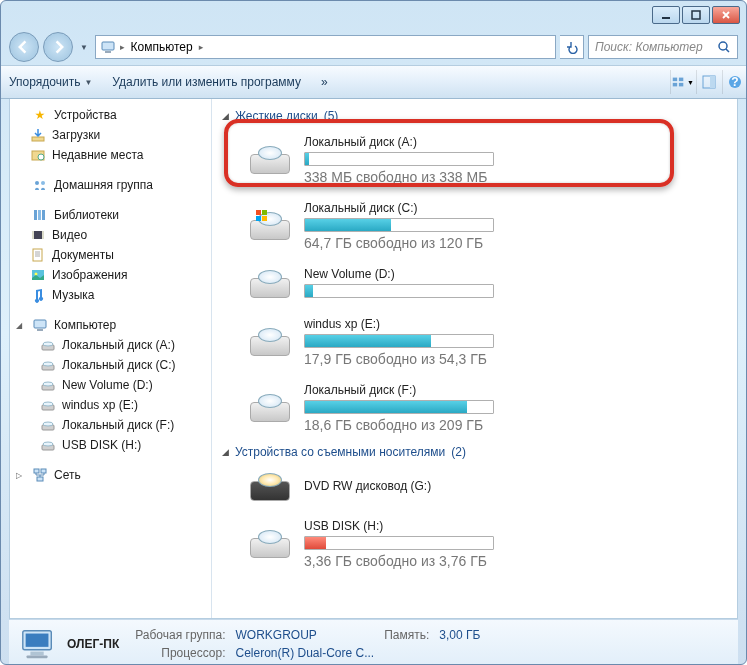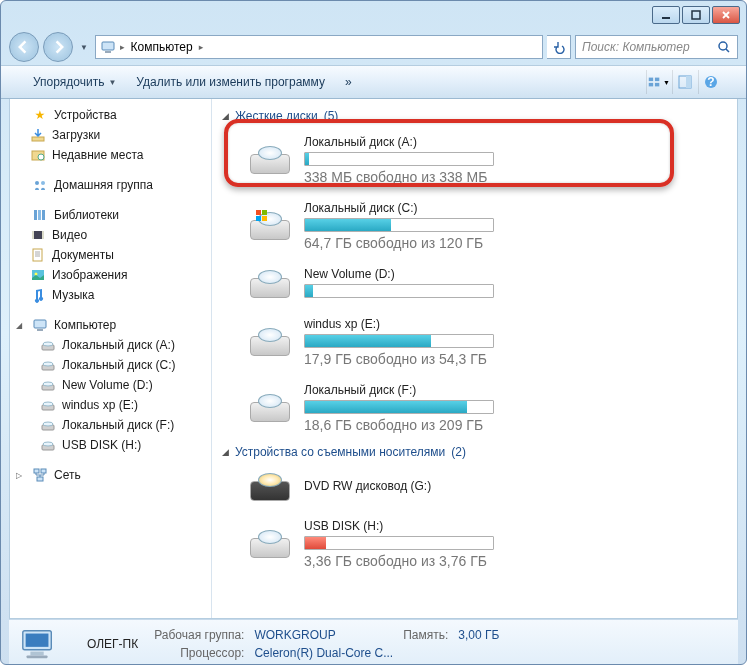--- a/index.html
+++ b/index.html
@@ -13,24 +13,24 @@
 
 .navrow { height: 36px; display: flex; align-items: center; padding: 0 8px; gap: 4px; }
 .navbtn { width: 30px; height: 30px; border-radius: 50%; background: radial-gradient(#cde5f6,#9cc2de); border: 1px solid #7a9cba; display: flex; align-items: center; justify-content: center; }
 .navbtn svg { width: 14px; height: 14px; fill: #fff; }
 .droparrow { width: 14px; height: 18px; display: flex; align-items: center; justify-content: center; color: #456; font-size: 8px; }
 .address { flex: 1; height: 24px; background: #fff; border: 1px solid #8aa8c4; display: flex; align-items: center; padding: 0 4px; gap: 4px; }
 .address .compicon { width: 16px; height: 16px; }
 .address .crumb { padding: 0 2px; }
 .address .sep { color: #666; font-size: 9px; }
 .refreshbox { width: 24px; height: 24px; border: 1px solid #8aa8c4; border-left: none; background: #fff; display: flex; align-items: center; justify-content: center; color: #2a62a6; }
-.searchbox { width: 163px; height: 24px; border: 1px solid #8aa8c4; background: #fff; display: flex; align-items: center; padding: 0 6px; gap: 4px; color: #888; font-style: italic; }
+.searchbox { width: 150px; height: 24px; border: 1px solid #8aa8c4; background: #fff; display: flex; align-items: center; padding: 0 6px; gap: 4px; color: #888; font-style: italic; }
 .searchbox .mag { width: 14px; height: 14px; color: #2a62a6; margin-left: auto; font-style: normal; }
 
-.toolbar { height: 34px; background: linear-gradient(#f7fbff,#e3effa 50%,#cfe2f2); border-top: 1px solid #b5cde0; border-bottom: 1px solid #9cb9d1; display: flex; align-items: center; padding: 0 24px; gap: 4px; }
+.toolbar { height: 34px; background: linear-gradient(#f7fbff,#e3effa 50%,#cfe2f2); border-top: 1px solid #b5cde0; border-bottom: 1px solid #9cb9d1; display: flex; align-items: center; padding: 0 0; gap: 4px; }
 .tbtn { padding: 4px 8px; display: flex; align-items: center; gap: 4px; color: #1a3a5a; border-radius: 2px; }
 .tbtn .drop { font-size: 8px; color: #456; }
 .tbright { margin-left: auto; display: flex; gap: 2px; }
 .ticon { width: 24px; height: 24px; display: flex; align-items: center; justify-content: center; border-left: 1px solid rgba(0,0,0,0.1); }
 
 .body { display: flex; height: 520px; background: #fff; margin: 0 8px; border: 1px solid #b5cde0; border-top: none; }
 .sidebar { width: 202px; border-right: 1px solid #d8e4ef; overflow-y: auto; padding: 6px 0; }
 .sgroup { margin-bottom: 10px; }
 .sitem { display: flex; align-items: center; gap: 6px; padding: 2px 4px 2px 20px; color: #1a1a1a; white-space: nowrap; }
 .sitem.head { padding-left: 6px; }
@@ -55,21 +55,21 @@
 .progressfill { height: 100%; background: linear-gradient(#57d0e6,#2aa9c4); }
 .progressfill.red { background: linear-gradient(#ff8a7a,#e04a3a); }
 .drivefree { color: #777; font-size: 14px; }
 .highlight { position: absolute; border: 4px solid #d93025; border-radius: 14px; box-shadow: 0 3px 6px rgba(0,0,0,0.3), inset 0 0 3px rgba(0,0,0,0.2); pointer-events: none; }
 
 .statusbar { height: 48px; margin: 0 8px; background: linear-gradient(#f4f9fe,#e1eef9); border-top: 1px solid #c6d9ea; display: flex; align-items: center; padding: 4px 10px; gap: 10px; }
 .statusbar .compbig { width: 38px; height: 38px; }
 .statusbar .stxt { display: grid; grid-template-columns: auto auto auto auto auto; gap: 4px 10px; font-size: 11px; }
 .statusbar .lbl { color: #666; text-align: right; }
 .statusbar .val { color: #1e4e8c; }
-.statusbar .cname { font-weight: normal; color: #222; grid-row: span 2; align-self: center; padding-right: 6px; margin-left: 20px; }
+.statusbar .cname { font-weight: bold; color: #222; grid-row: span 2; align-self: center; padding-right: 6px; }
 </style>
 </head>
 <body>
 
 <div class="window">
 
   <div class="titlebar">
     <div class="winbtns">
       <div class="winbtn">
           <svg viewBox="0 0 10 10">

